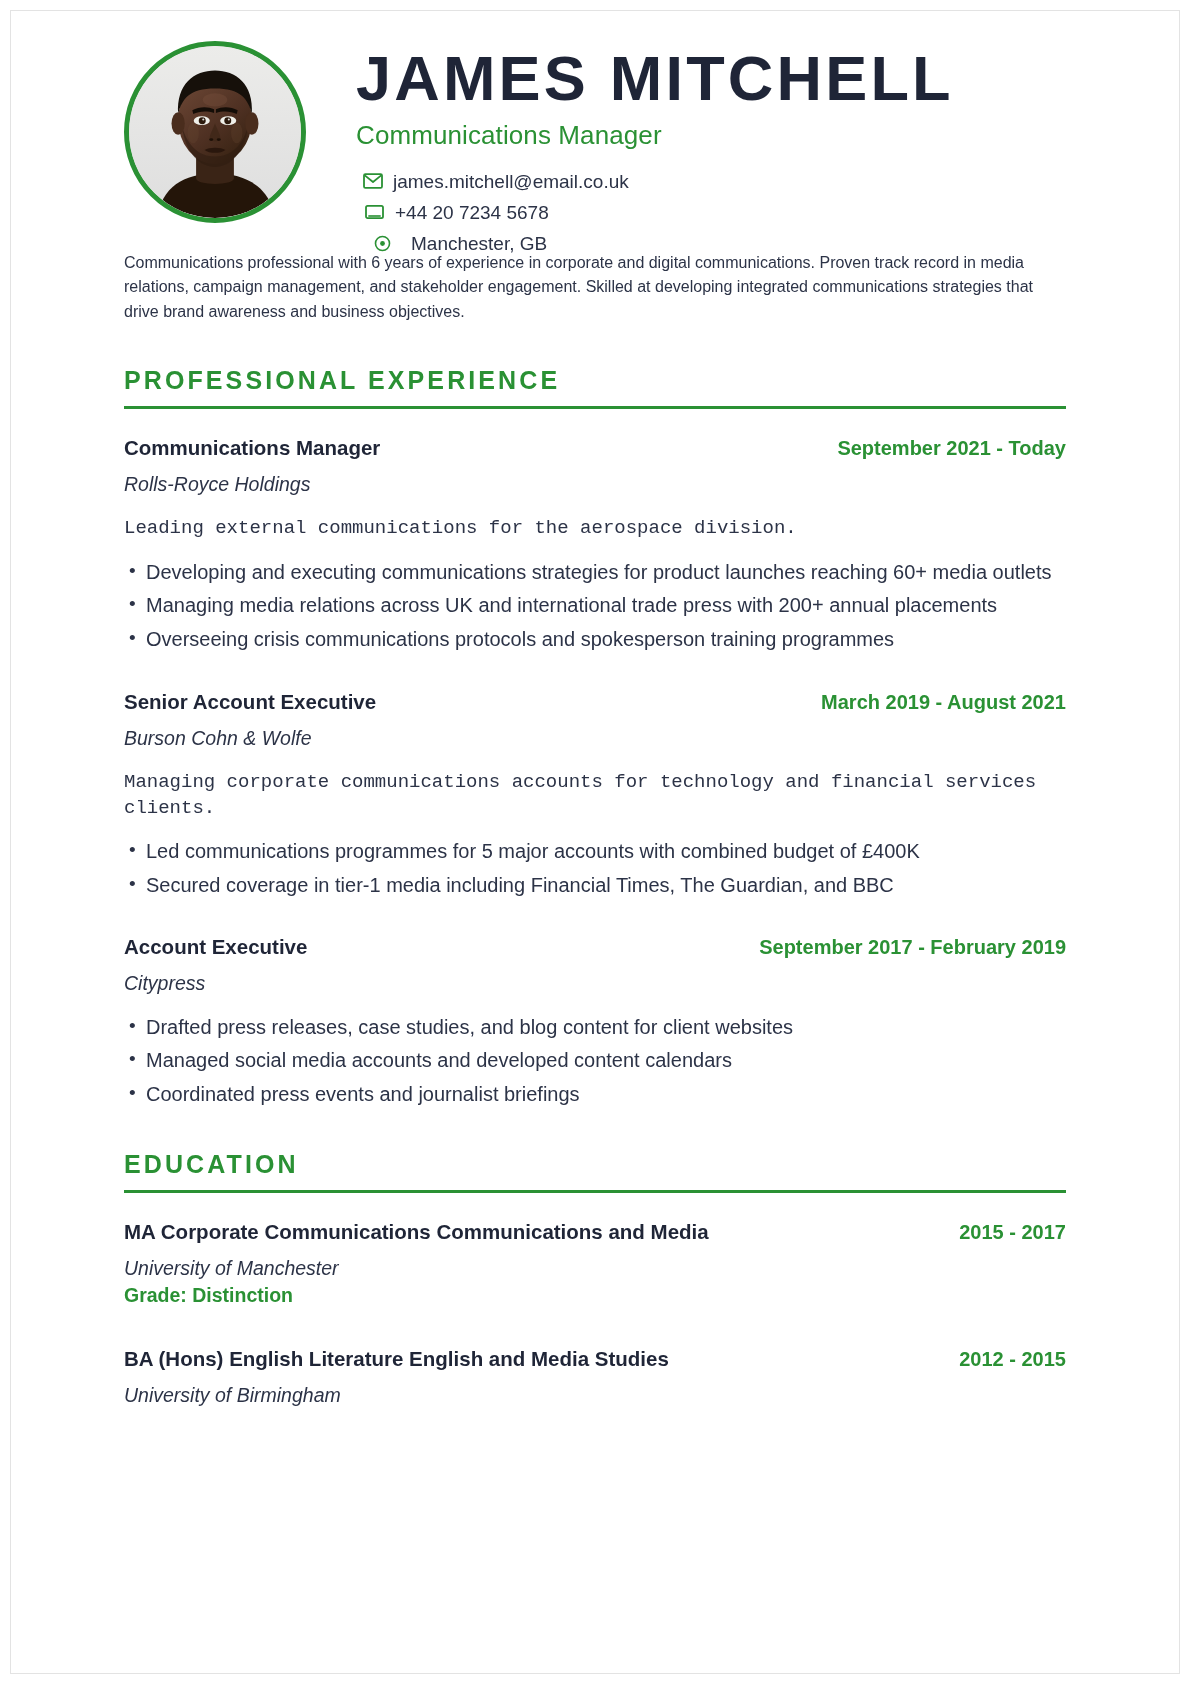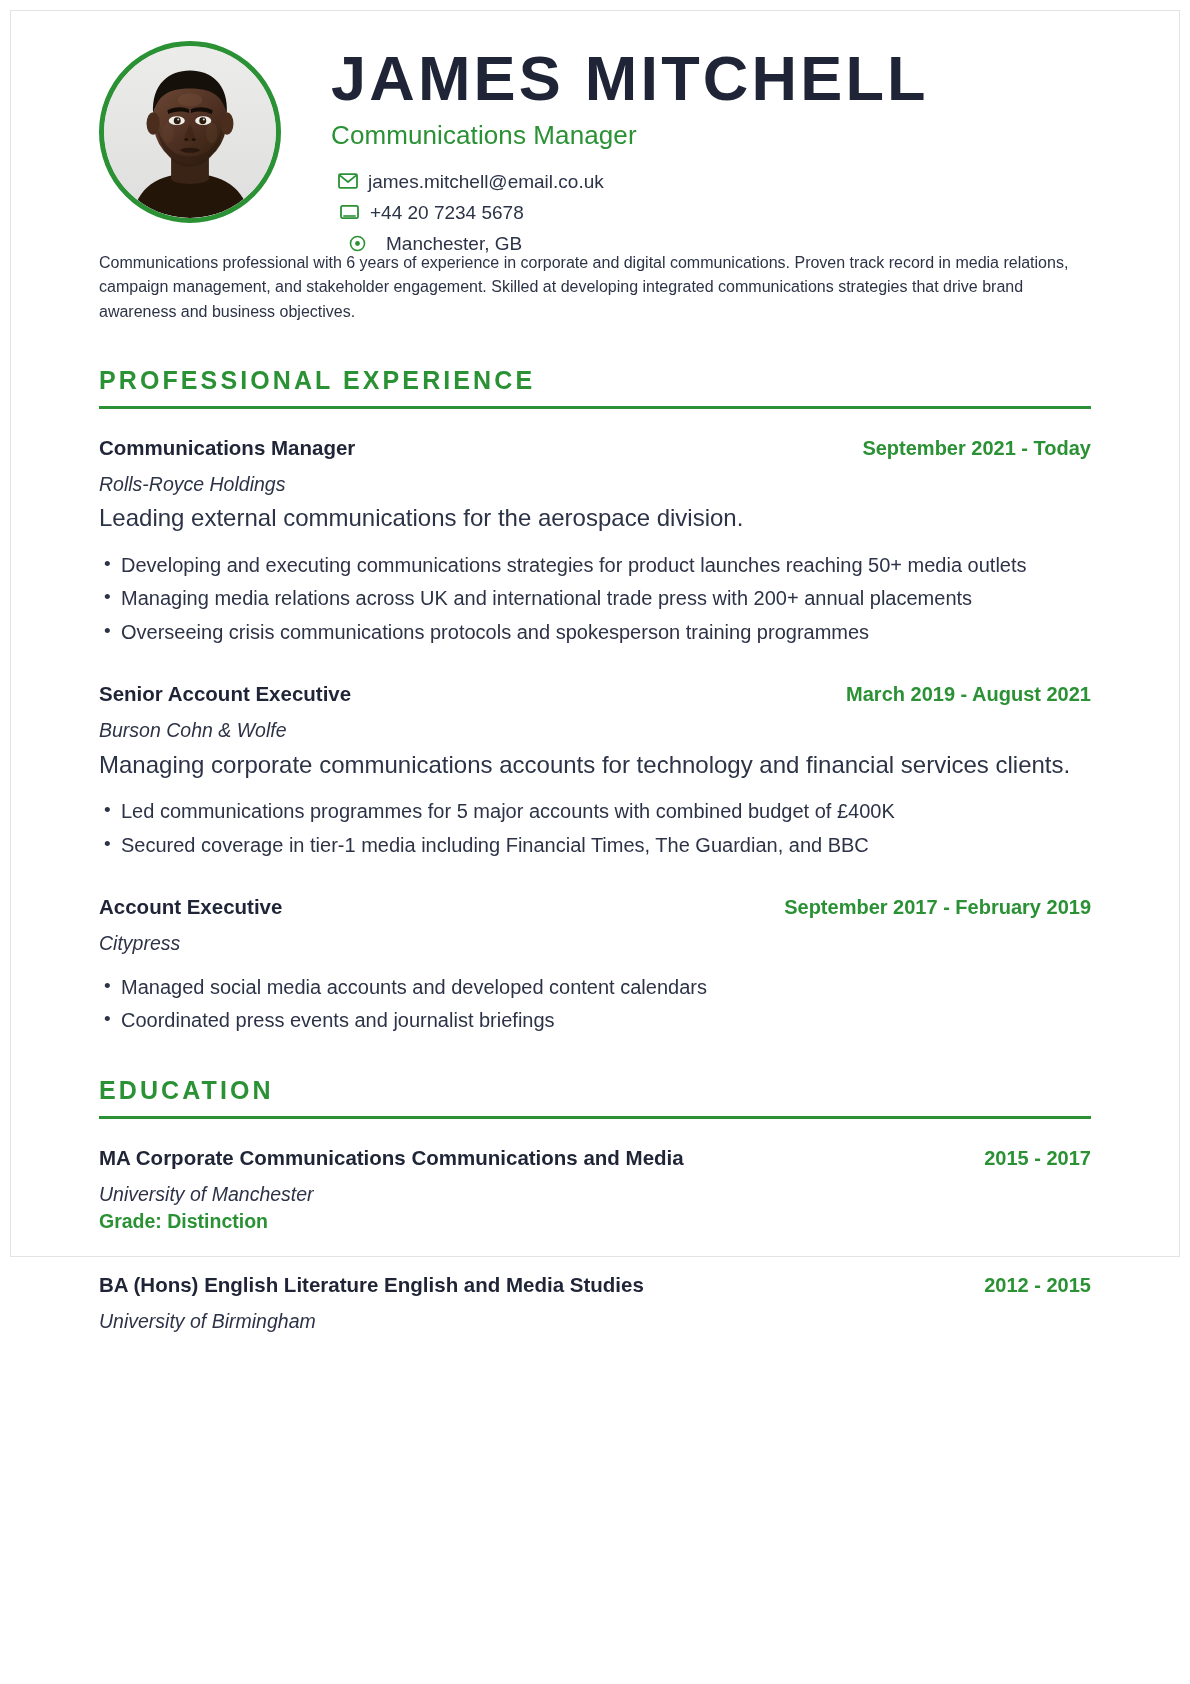--- a/index.html
+++ b/index.html
@@ -17,25 +17,25 @@
     height: 1684px;
     margin: 0 auto;
     background: #ffffff;
     box-sizing: border-box;
     padding: 10px 10px 10px 10px;
     overflow: hidden;
   }
   .sheet {
     position: relative;
     width: 1170px;
-    height: 1247px;
+    height: 1664px;
     background: #ffffff;
     border: 1px solid #e3e3e3;
     box-sizing: border-box;
-    padding: 0 88px;
+    padding: 0 113px;
   }
 
   
   .header {
     display: flex;
     align-items: flex-start;
     padding-top: 27px;
   }
   .avatar-wrap {
     width: 190px;
@@ -155,24 +155,25 @@
     line-height: 1.25;
   }
   .entry-org {
     font-size: 19.5px;
     font-style: italic;
     color: #2c3347;
     margin-top: 11px;
     line-height: 1.3;
   }
   .entry-desc {
-    font-size: 24px;
-    color: #2c3347;
-    margin-top: 5px;
+    font-size: 19px;
+    color: #2c3347;
+    margin-top: 19px;
     line-height: 1.35;
+    font-family: Liberation Mono, monospace;
   }
   .entry-grade {
     font-size: 19.5px;
     color: #2a9134;
     font-weight: 700;
     margin-top: 2px;
     line-height: 1.3;
   }
   .bullets {
     list-style: none;
@@ -315,21 +316,21 @@
       <div class="section-rule"></div>
 
       <div class="entry">
         <div class="entry-head">
           <div class="entry-role">Communications Manager</div>
           <div class="entry-date">September 2021 - Today</div>
         </div>
         <div class="entry-org">Rolls-Royce Holdings</div>
         <div class="entry-desc">Leading external communications for the aerospace division.</div>
         <ul class="bullets">
-          <li>Developing and executing communications strategies for product launches reaching 50+ media outlets</li>
+          <li>Developing and executing communications strategies for product launches reaching 60+ media outlets</li>
           <li>Managing media relations across UK and international trade press with 200+ annual placements</li>
           <li>Overseeing crisis communications protocols and spokesperson training programmes</li>
         </ul>
       </div>
 
       <div class="entry">
         <div class="entry-head">
           <div class="entry-role">Senior Account Executive</div>
           <div class="entry-date">March 2019 - August 2021</div>
         </div>
@@ -341,20 +342,21 @@
         </ul>
       </div>
 
       <div class="entry">
         <div class="entry-head">
           <div class="entry-role">Account Executive</div>
           <div class="entry-date">September 2017 - February 2019</div>
         </div>
         <div class="entry-org">Citypress</div>
         <ul class="bullets">
+          <li>Drafted press releases, case studies, and blog content for client websites</li>
           <li>Managed social media accounts and developed content calendars</li>
           <li>Coordinated press events and journalist briefings</li>
         </ul>
       </div>
     </div>
 
     <div class="section">
       <div class="section-title">EDUCATION</div>
       <div class="section-rule"></div>
 

